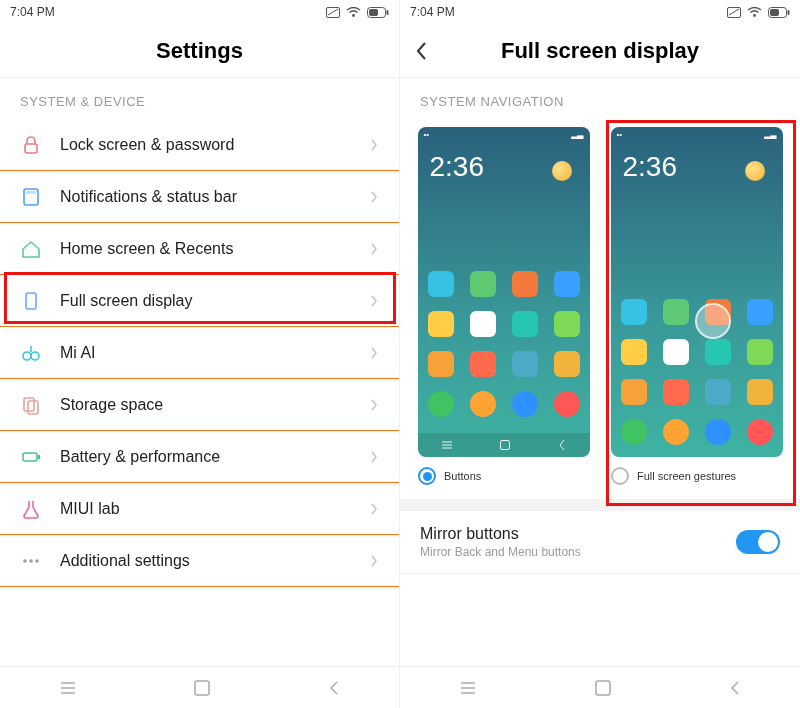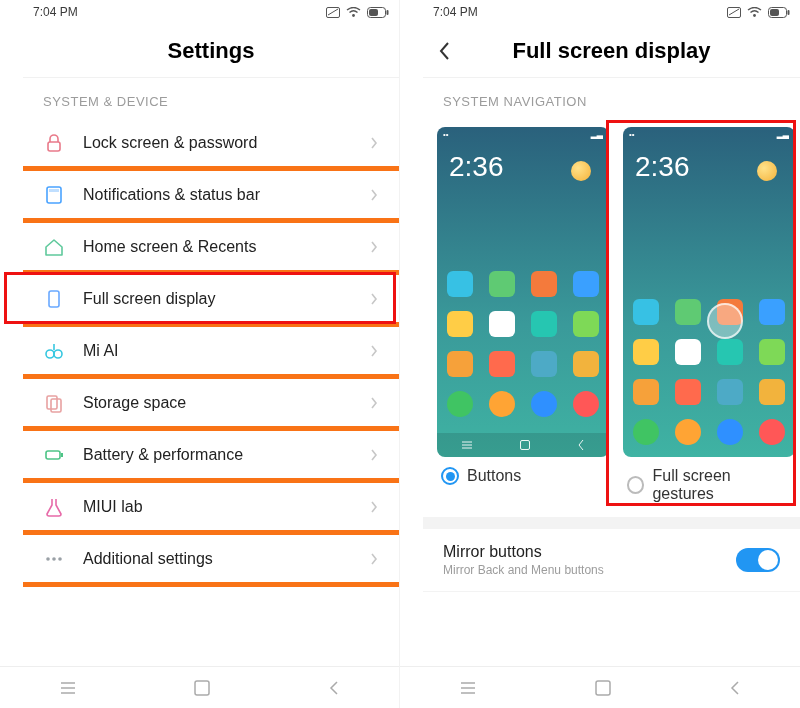--- a/index.html
+++ b/index.html
@@ -1,35 +1,35 @@
 <!DOCTYPE html>
 <html><head>
 <meta charset="utf-8">
 <style>
   * { box-sizing: border-box; margin: 0; padding: 0; }
   html, body { width: 800px; height: 708px; font-family: -apple-system, "Helvetica Neue", Arial, sans-serif; background: #fff; color: #000; }
   .wrap { display: flex; width: 800px; height: 708px; }
-  .pane { width: 400px; height: 708px; position: relative; background: #fff; border-right: 1px solid #f2f2f2; overflow: hidden; padding-left: 23px; }
+  .pane { width: 400px; height: 708px; position: relative; background: #fff; border-right: 1px solid #f2f2f2; overflow: hidden; }
   .pane:last-child { border-right: none; }
 
   
   .statusbar { height: 24px; display: flex; align-items: center; justify-content: space-between; padding: 0 10px; font-size: 12px; color: #3a3a3a; }
   .statusbar .right { display: flex; align-items: center; gap: 6px; }
   .statusicon { display: inline-flex; }
 
   
   .hdr { height: 54px; display: flex; align-items: center; justify-content: center; position: relative; border-bottom: 1px solid #f1f1f1; }
   .hdr .title { font-size: 22px; font-weight: 700; }
   .hdr .back { position: absolute; left: 14px; top: 0; bottom: 0; display: flex; align-items: center; }
 
   
   .section-label { font-size: 13px; color: #9c9c9c; padding: 16px 20px 10px; letter-spacing: .5px; }
 
   
-  .row { display: flex; align-items: center; height: 52px; padding: 0 20px; border-bottom: 5px solid #f97316; }
+  .row { display: flex; align-items: center; height: 52px; padding: 0 20px; border-bottom: 1px solid #f97316; }
   .row .icon { width: 40px; display: flex; align-items: center; }
   .row .label { flex: 1; font-size: 16px; color: #222; }
   .row .chev { color: #c7c7c7; }
   .highlight-box { border: 3px solid #e11; position: absolute; pointer-events: none; }
 
   
   .nav-options { display: flex; padding: 8px 14px 10px; gap: 14px; }
   .nav-card { flex: 1; display: flex; flex-direction: column; align-items: center; }
   .phone { width: 172px; height: 330px; border-radius: 8px; background: linear-gradient(180deg,#2a617c 0%,#3a9a9a 60%,#3fb3a3 100%); position: relative; overflow: hidden; }
   .phone .pstatus { height: 14px; display:flex; align-items:center; justify-content:space-between; padding:0 6px; color:#fff; font-size:8px; }
@@ -40,21 +40,21 @@
   .phone.withnav .grid { bottom: 40px; }
   .appicon { width: 26px; height: 26px; border-radius: 6px; }
   .dock .appicon { border-radius: 50%; }
   .phone .navbar { position:absolute; bottom:0; left:0; right:0; height: 24px; background: rgba(0,0,0,.12); display:flex; align-items:center; justify-content:space-around; }
   .phone .navbar span { color:#fff; opacity:.9; display:inline-flex; }
 
   .radio-row { display:flex; align-items:center; gap:8px; padding: 10px 4px 4px; align-self:flex-start; }
   .radio { width: 18px; height: 18px; border-radius: 50%; border: 2px solid #bbb; display:inline-flex; align-items:center; justify-content:center; }
   .radio.sel { border-color: #2196f3; }
   .radio.sel .dot { width: 9px; height: 9px; border-radius:50%; background:#2196f3; }
-  .radio-label { font-size: 16px; color:#333; }
+  .radio-label { font-size: 11px; color:#333; }
 
   .divider-thick { height: 12px; background: #f3f3f3; }
 
   .setting-row { padding: 14px 20px; border-bottom: 1px solid #f3f3f3; display:flex; align-items:center; }
   .setting-row .txt { flex:1; }
   .setting-row .ttl { font-size: 16px; color:#222; }
   .setting-row .sub { font-size: 12px; color:#9c9c9c; margin-top:2px; }
   .toggle { width: 44px; height: 24px; border-radius: 12px; background:#2196f3; position:relative; }
   .toggle .knob { position:absolute; right:2px; top:2px; width:20px; height:20px; background:#fff; border-radius:50%; }
 

